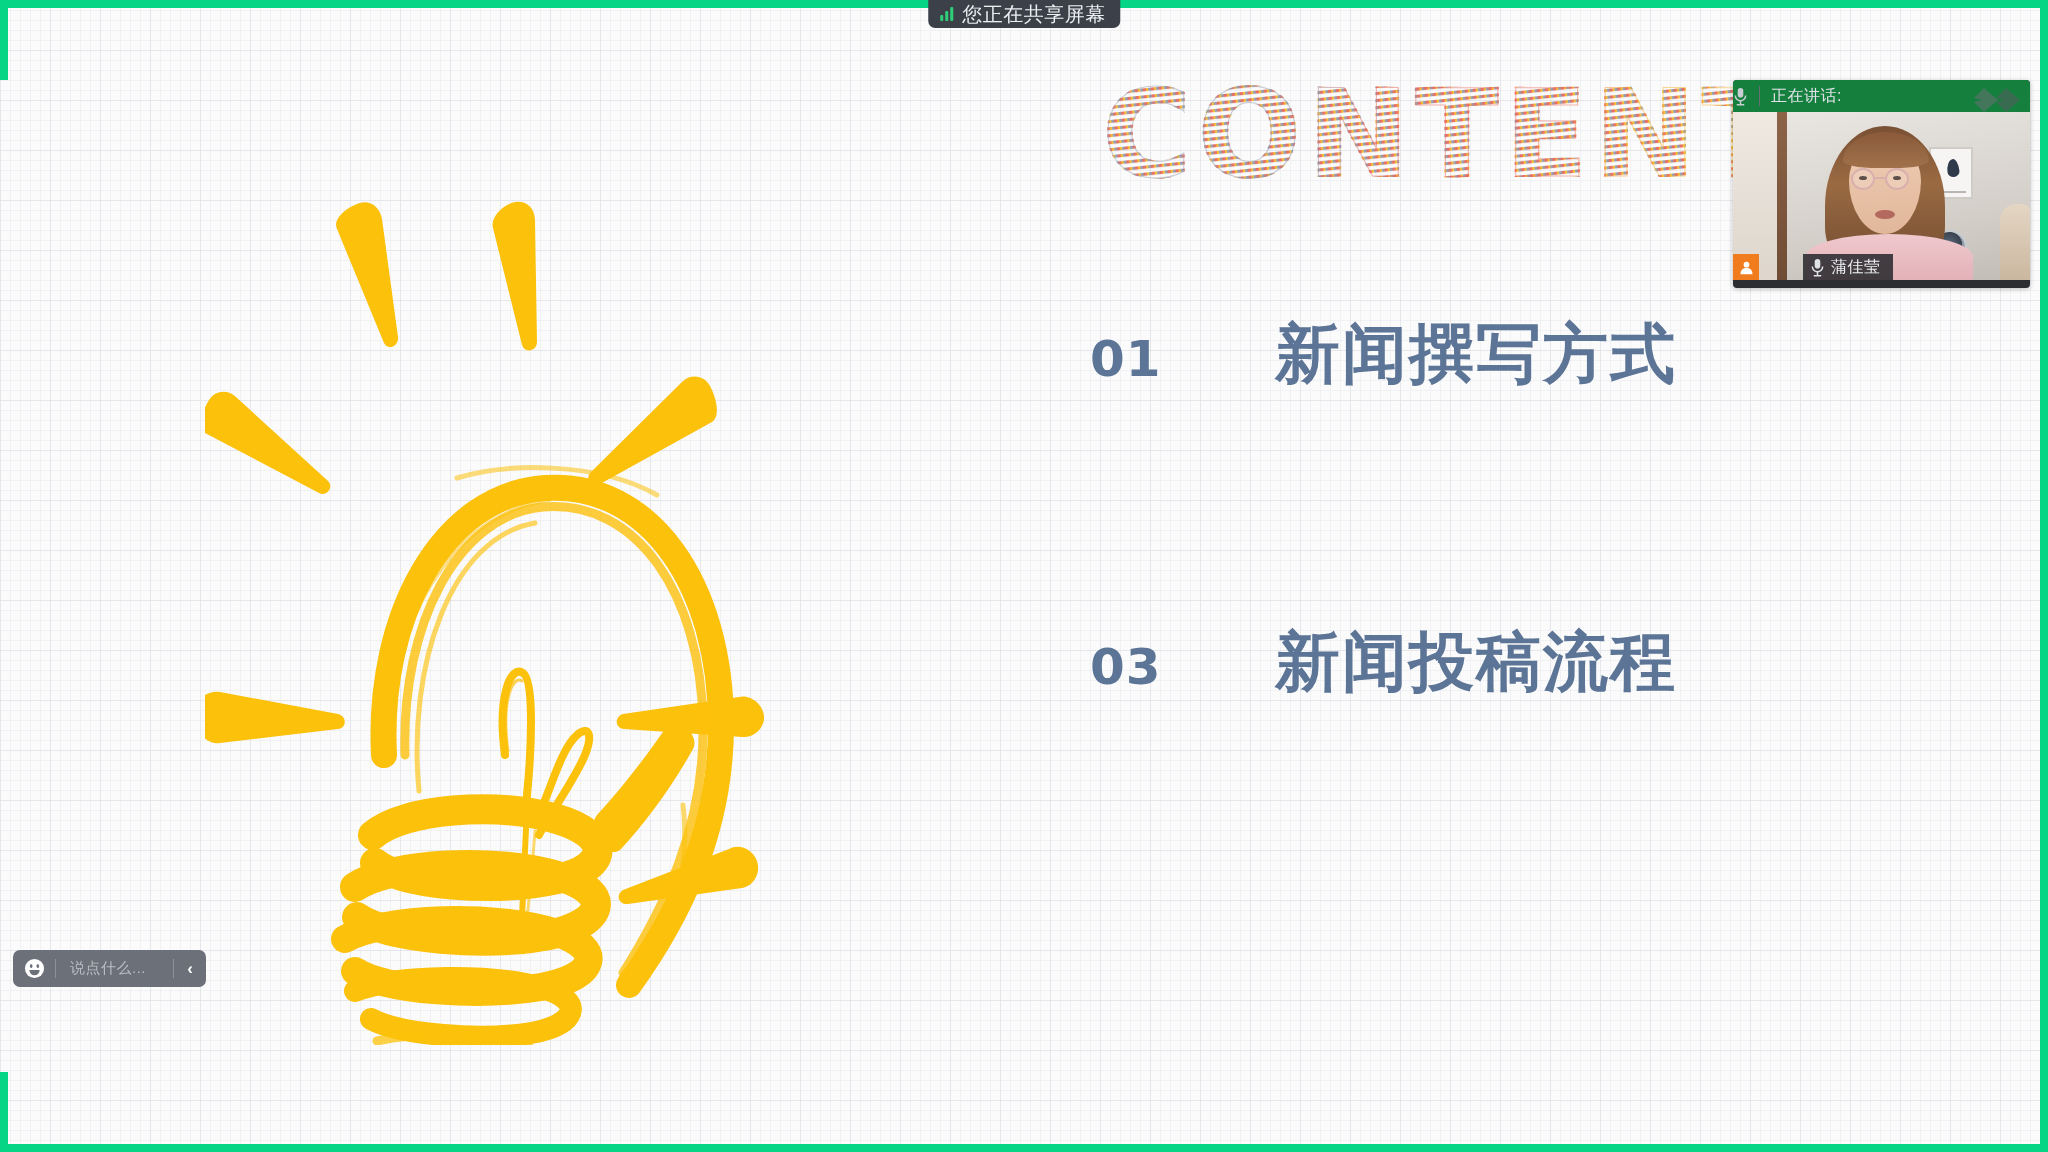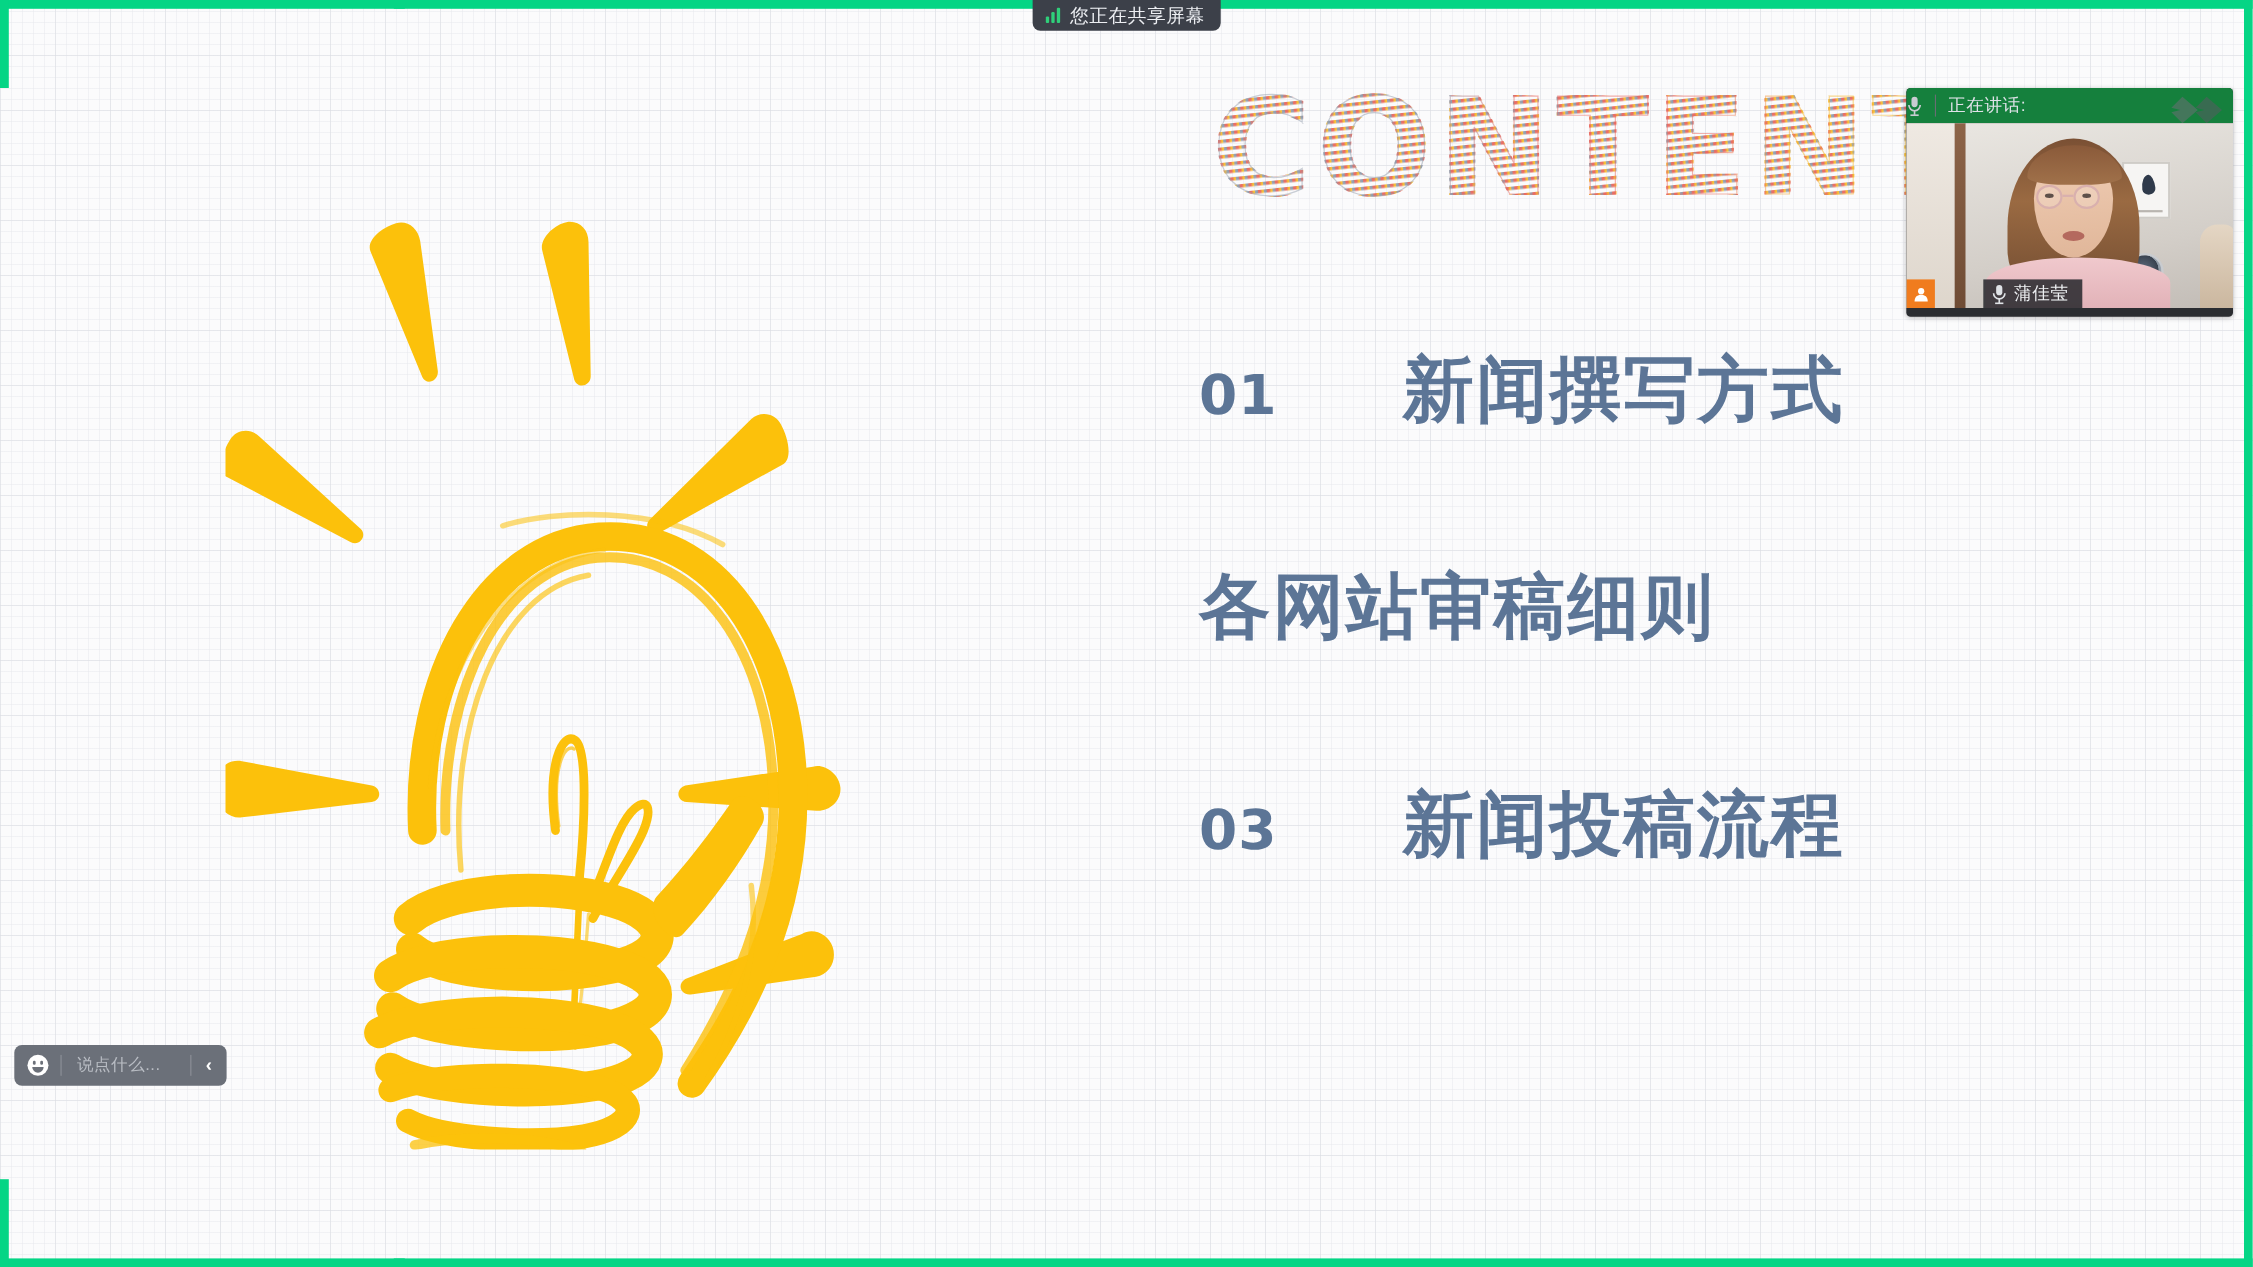--- a/index.html
+++ b/index.html
@@ -31,21 +31,21 @@
   .sb-left-t  { left:0;    top:0;     width:8px;  height:80px; }
   .sb-left-b  { left:0;    bottom:0;  width:8px;  height:80px; }
   .sb-right   { right:0;   top:0;     width:8px;  height:1152px; }
 
   
   #share-banner{
     position:absolute; left:50%; transform:translateX(-50%); top:0;
     height:28px; background:#3c4049; color:#eceef2;
     border-radius:0 0 7px 7px; display:flex; align-items:center;
     gap:9px; padding:0 14px 0 12px; z-index:60;
-    font-size:17px; letter-spacing:.5px;
+    font-size:20px; letter-spacing:.5px;
   }
   .signal{ display:flex; align-items:flex-end; gap:2px; height:14px; }
   .signal i{ display:block; width:3px; background:#2fcf7a; border-radius:1px; }
   .signal i:nth-child(1){ height:6px; }
   .signal i:nth-child(2){ height:10px; }
   .signal i:nth-child(3){ height:14px; }
 
   
   #content-title{
     position:absolute; left:1098px; top:72px; width:700px; height:125px;
@@ -245,21 +245,20 @@
   </div>
 
   <div id="agenda">
 
     <div class="agenda-row">
       <div class="ag-num">01</div>
       <div class="ag-text">新闻撰写方式</div>
     </div>
 
     <div class="agenda-row">
-      <div class="ag-text">各网站审稿细则</div>
     </div>
 
     <div class="agenda-row">
       <div class="ag-num">03</div>
       <div class="ag-text">新闻投稿流程</div>
     </div>
 
   </div>
 </div>
 

